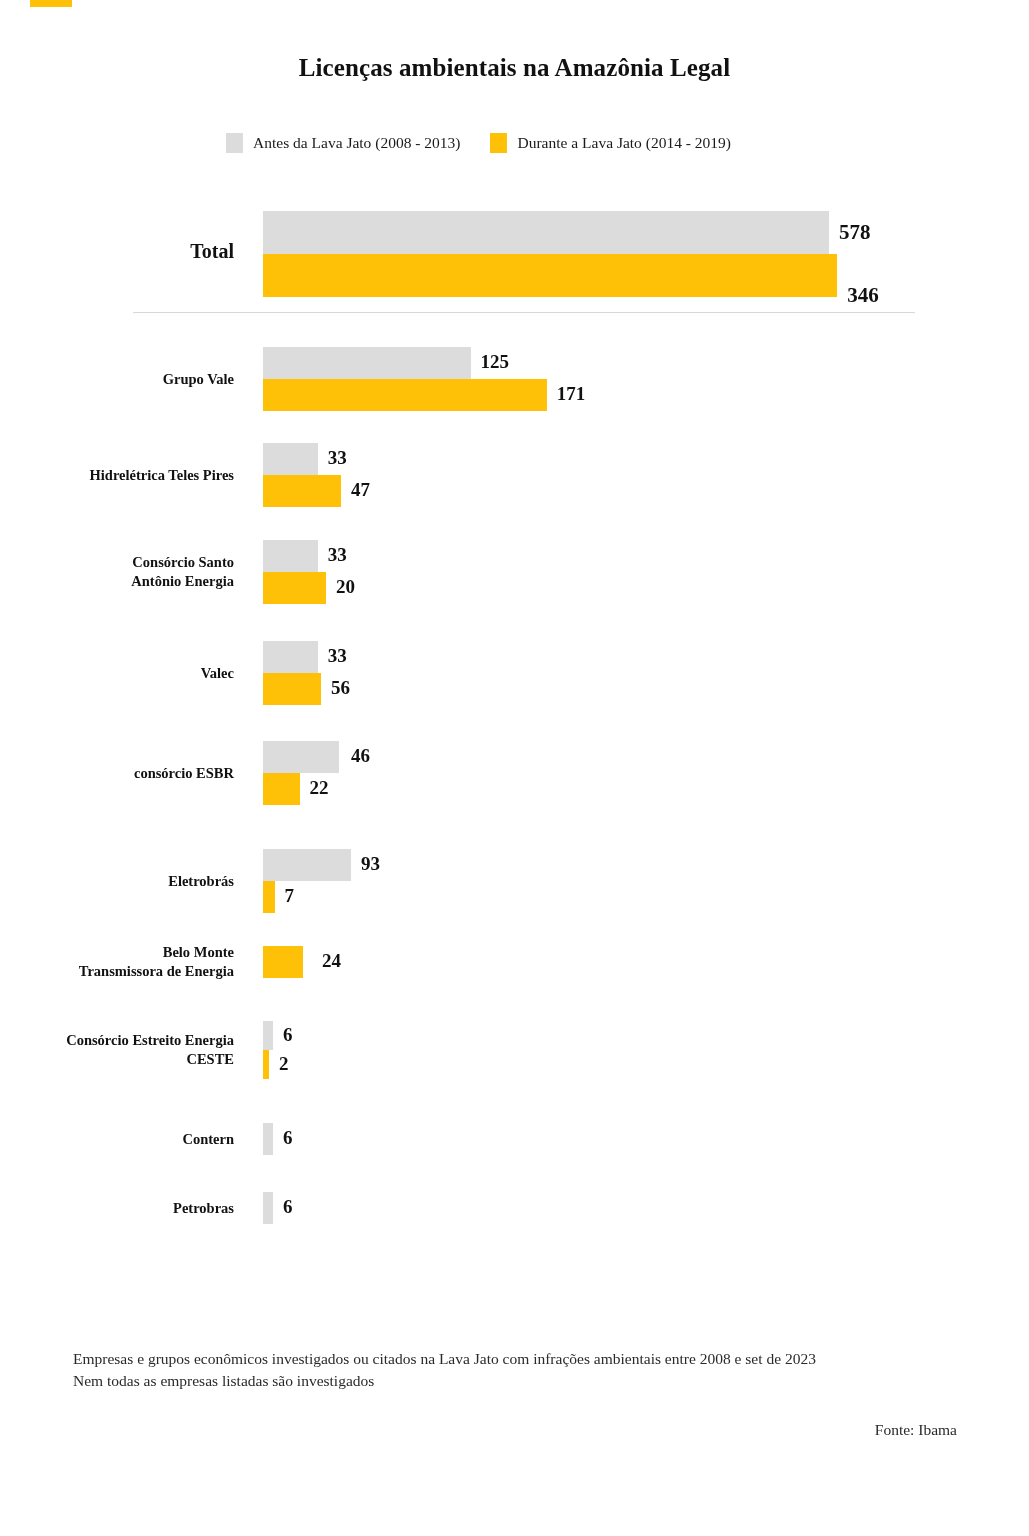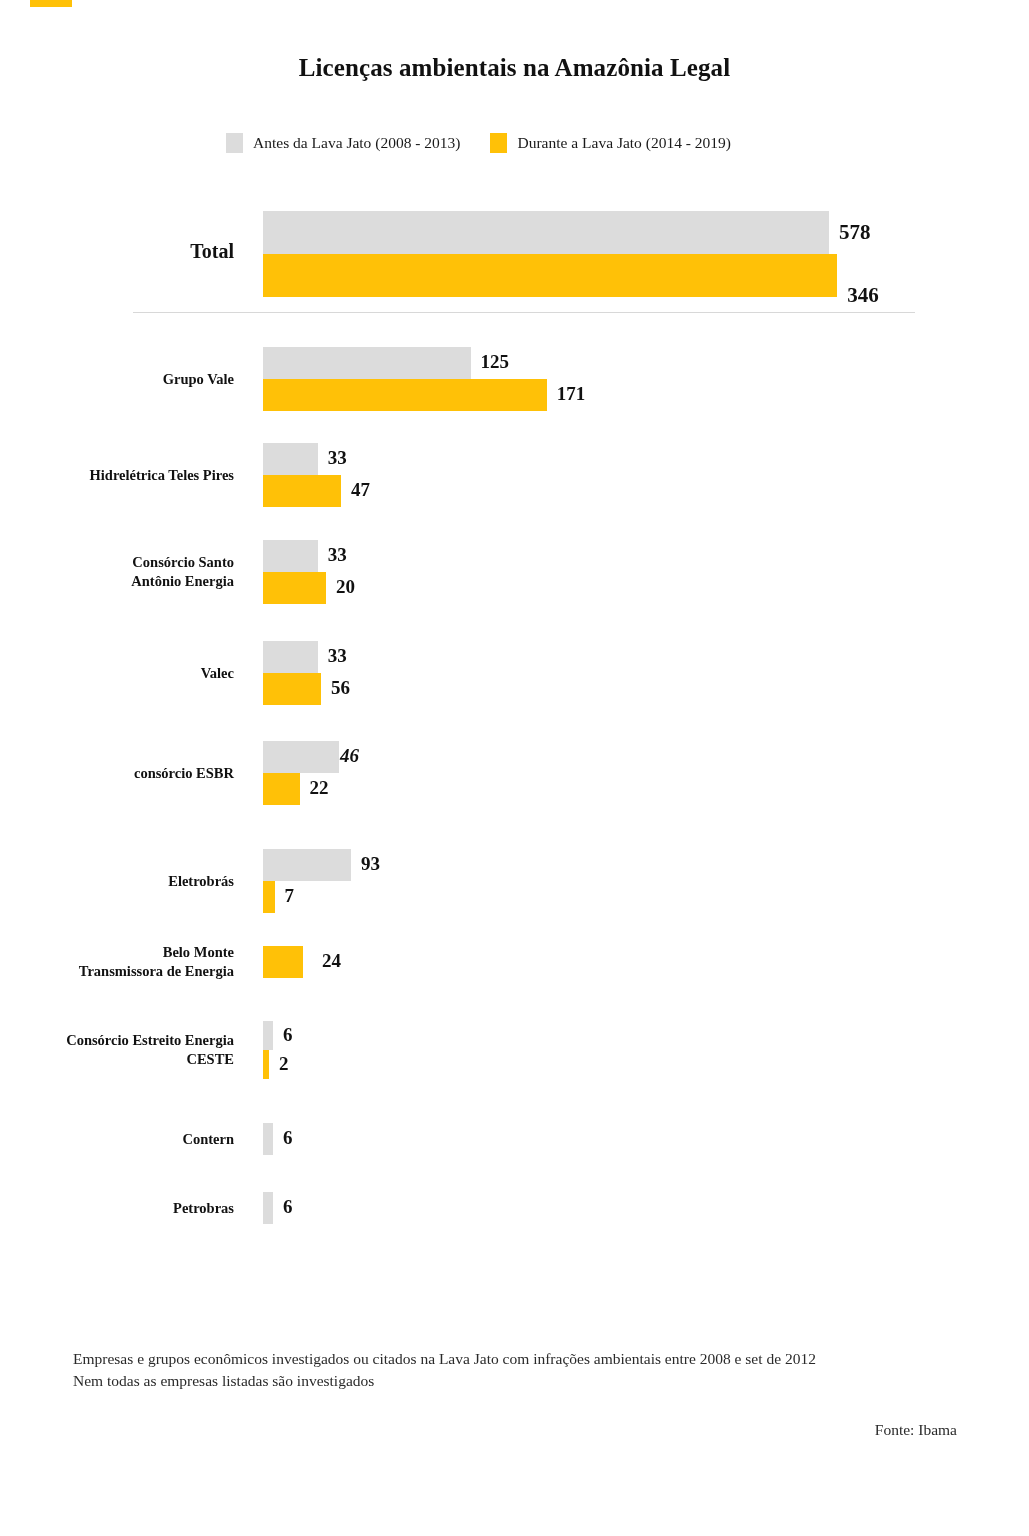--- a/index.html
+++ b/index.html
@@ -211,21 +211,21 @@
         <div class="bar gray" style="top: 0px; width: 54.78px; height: 32px; background: rgb(220, 220, 220);"></div>
         <div class="bar-value" style="left: 64.78px; top: 4px;">33</div>
         <div class="bar yellow" style="top: 32px; width: 58.1px; height: 32px; background: rgb(255, 193, 7);"></div>
         <div class="bar-value" style="left: 68.1px; top: 36px;">56</div>
       </div>
     </div>
     <div class="row" style="top: 741px;">
       <div class="row-label" style="top: 22.5px;">consórcio ESBR</div>
       <div class="bar-wrap" style="height: 64px;">
         <div class="bar gray" style="top: 0px; width: 76.36px; height: 32px; background: rgb(220, 220, 220);"></div>
-        <div class="bar-value" style="left: 77px; top: 4px; font-style: italic;">46</div>
+        <div class="bar-value" style="left: 88px; top: 4px;">46</div>
         <div class="bar yellow" style="top: 32px; width: 36.52px; height: 32px; background: rgb(255, 193, 7);"></div>
         <div class="bar-value" style="left: 46.52px; top: 36px;">22</div>
       </div>
     </div>
     <div class="row" style="top: 849px;">
       <div class="row-label" style="top: 22.5px;">Eletrobrás</div>
       <div class="bar-wrap" style="height: 64px;">
         <div class="bar gray" style="top: 0px; width: 87.98px; height: 32px; background: rgb(220, 220, 220);"></div>
         <div class="bar-value" style="left: 97.98px; top: 4px;">93</div>
         <div class="bar yellow" style="top: 32px; width: 11.62px; height: 32px; background: rgb(255, 193, 7);"></div>
@@ -262,17 +262,17 @@
       <div class="bar-wrap" style="height: 32px;">
         <div class="bar gray" style="top: 0px; width: 9.96px; height: 32px; background: rgb(220, 220, 220);"></div>
         <div class="bar-value" style="left: 19.96px; top: 4px;">6</div>
       </div>
     </div>
   </div>
 
 <div class="divider"></div>
 
 <div class="footnote">
-  <div>Empresas e grupos econômicos investigados ou citados na Lava Jato com infrações ambientais entre 2008 e set de 2012</div>
+  <div>Empresas e grupos econômicos investigados ou citados na Lava Jato com infrações ambientais entre 2008 e set de 2023</div>
   <div>Nem todas as empresas listadas são investigados</div>
 </div>
 
 <div class="source">Fonte: Ibama</div>
 
 </body></html>

